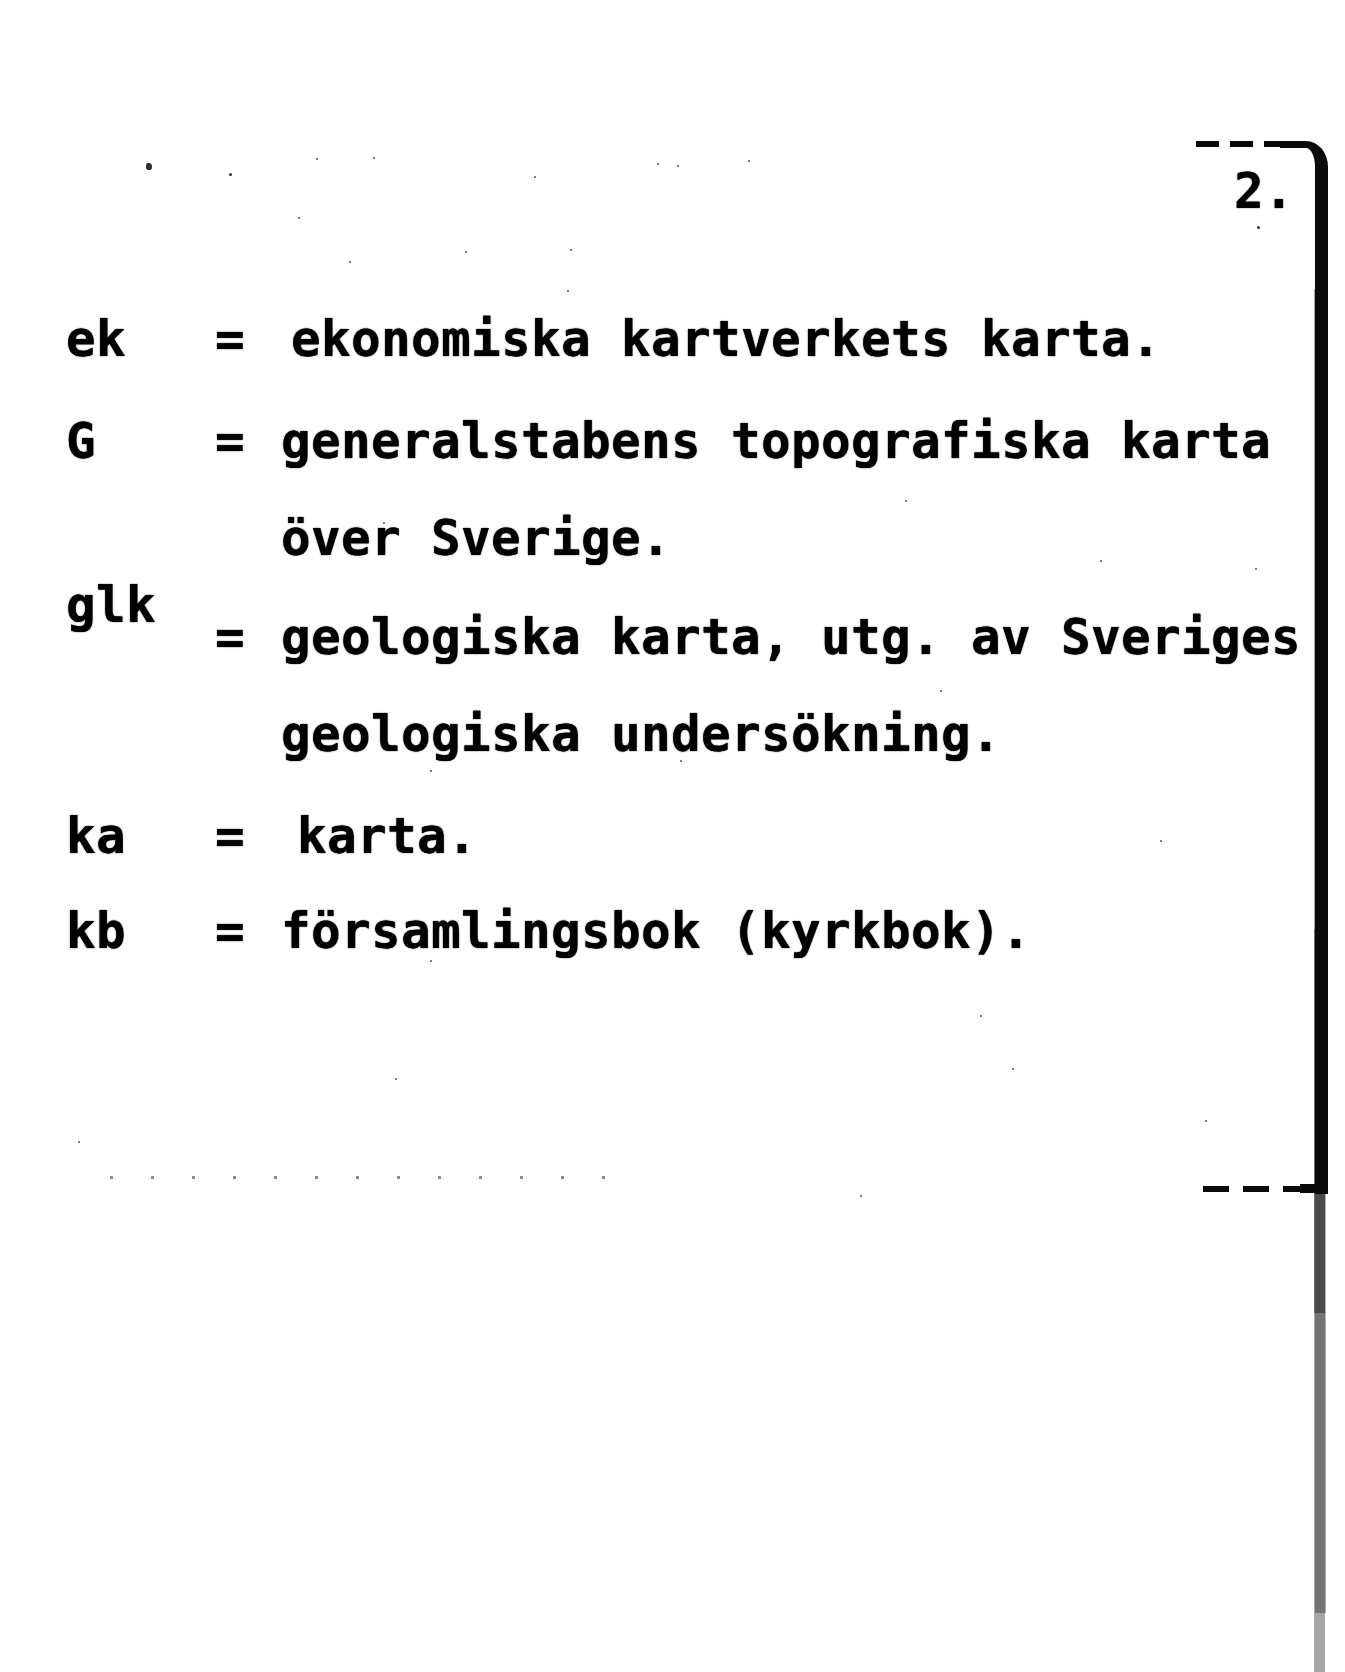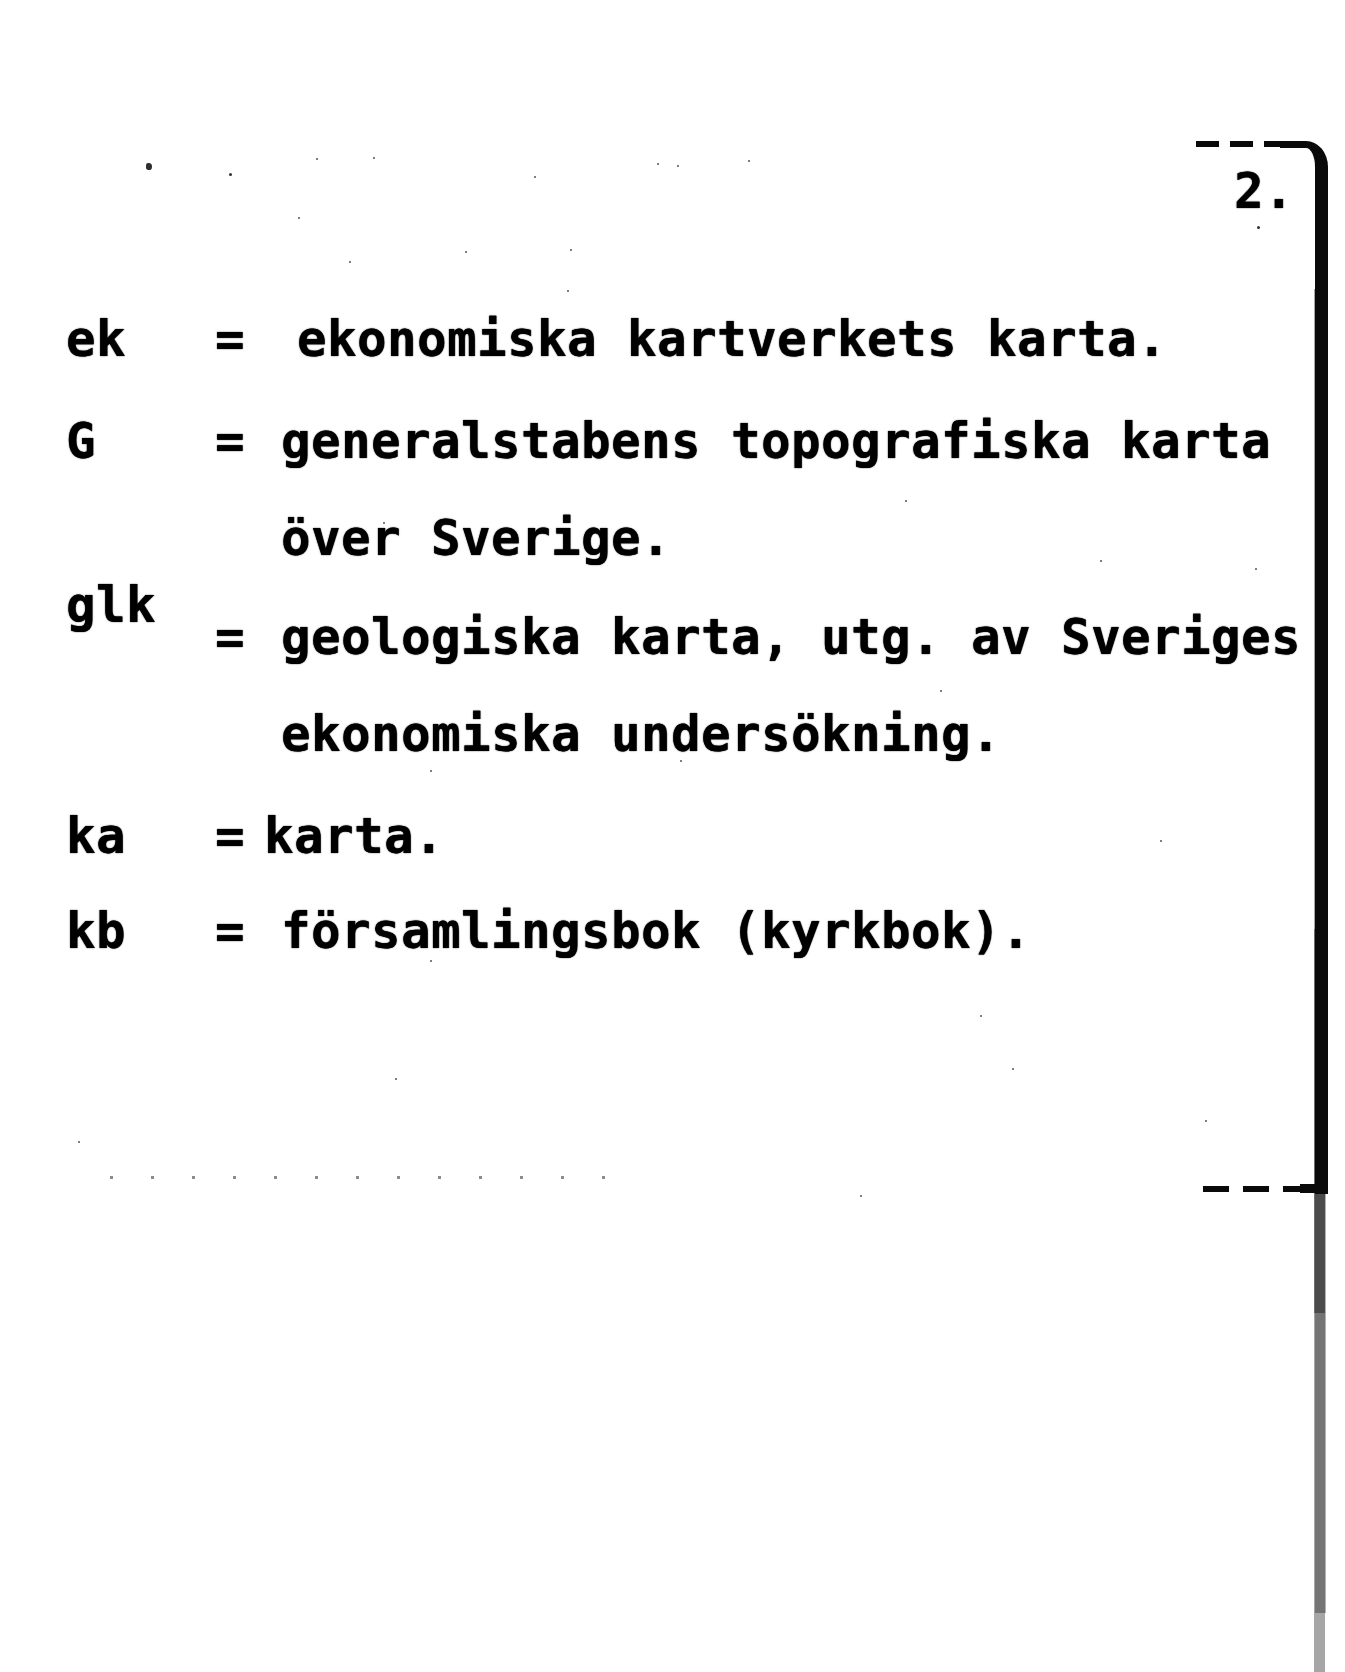--- a/index.html
+++ b/index.html
@@ -78,44 +78,44 @@
   <div class="edge-bottom-foot"></div>
   <div class="edge-bottom-faint"></div>
 
   
   <div class="tw" style="left:1234px;top:167px">2.</div>
 
   
   <div style="display:contents">
     <span class="tw" style="left:66px;top:315px">ek</span>
     <span class="tw" style="left:215px;top:315px">=</span>
-    <span class="tw" style="left:297px;top:315px">ekonomiska kartverkets karta.</span>
+    <span class="tw" style="left:291px;top:315px">ekonomiska kartverkets karta.</span>
   </div>
 
   
   <div style="display:contents">
     <span class="tw" style="left:66px;top:417px">G</span>
     <span class="tw" style="left:215px;top:417px">=</span>
     <span class="tw" style="left:281px;top:417px">generalstabens topografiska karta</span>
     <span class="tw" style="left:281px;top:514px">över Sverige.</span>
   </div>
 
   
   <div style="display:contents">
     <span class="tw" style="left:66px;top:581px">glk</span>
     <span class="tw" style="left:215px;top:613px">=</span>
     <span class="tw" style="left:281px;top:613px">geologiska karta, utg. av Sveriges</span>
-    <span class="tw" style="left:281px;top:710px">ekonomiska undersökning.</span>
+    <span class="tw" style="left:281px;top:710px">geologiska undersökning.</span>
   </div>
 
   
   <div style="display:contents">
     <span class="tw" style="left:66px;top:812px">ka</span>
     <span class="tw" style="left:215px;top:812px">=</span>
-    <span class="tw" style="left:264px;top:812px">karta.</span>
+    <span class="tw" style="left:297px;top:812px">karta.</span>
   </div>
 
   
   <div style="display:contents">
     <span class="tw" style="left:66px;top:907px">kb</span>
     <span class="tw" style="left:215px;top:907px">=</span>
     <span class="tw" style="left:281px;top:907px">församlingsbok (kyrkbok).</span>
   </div>
 
   

